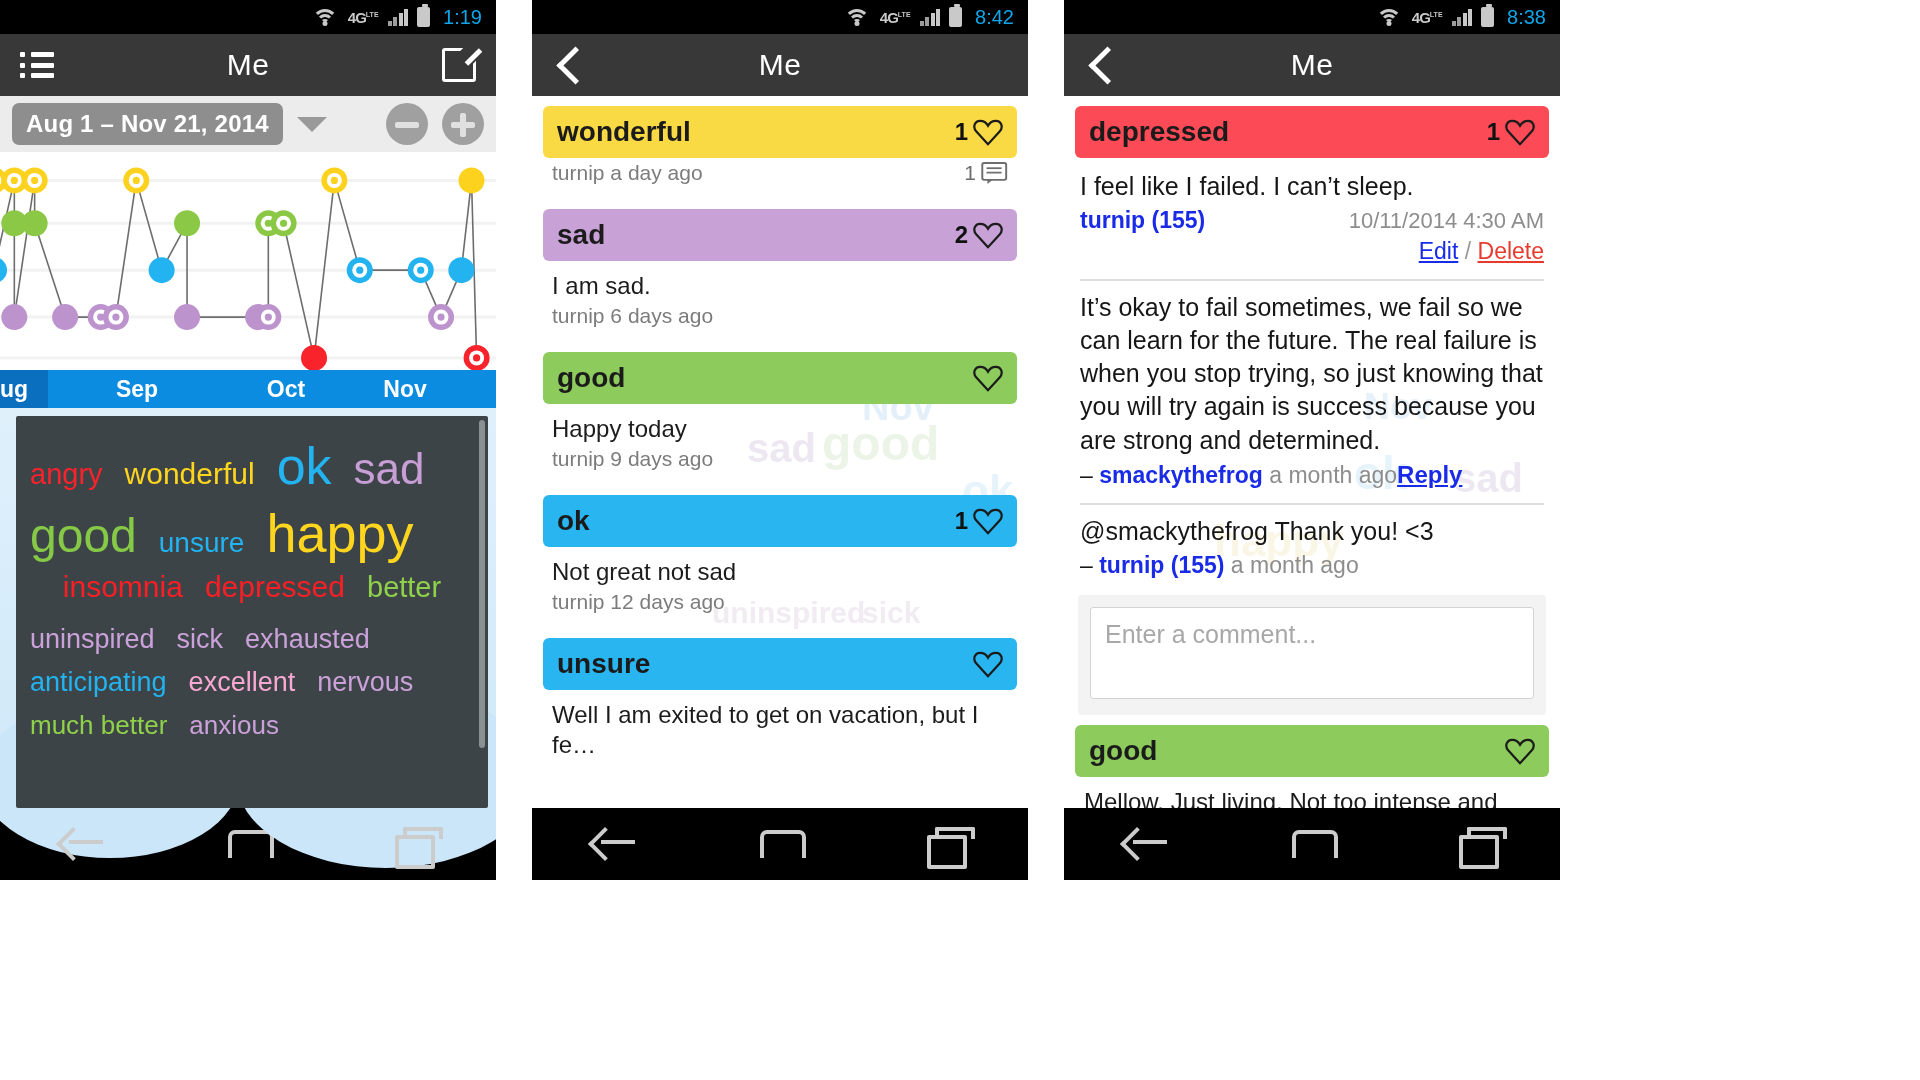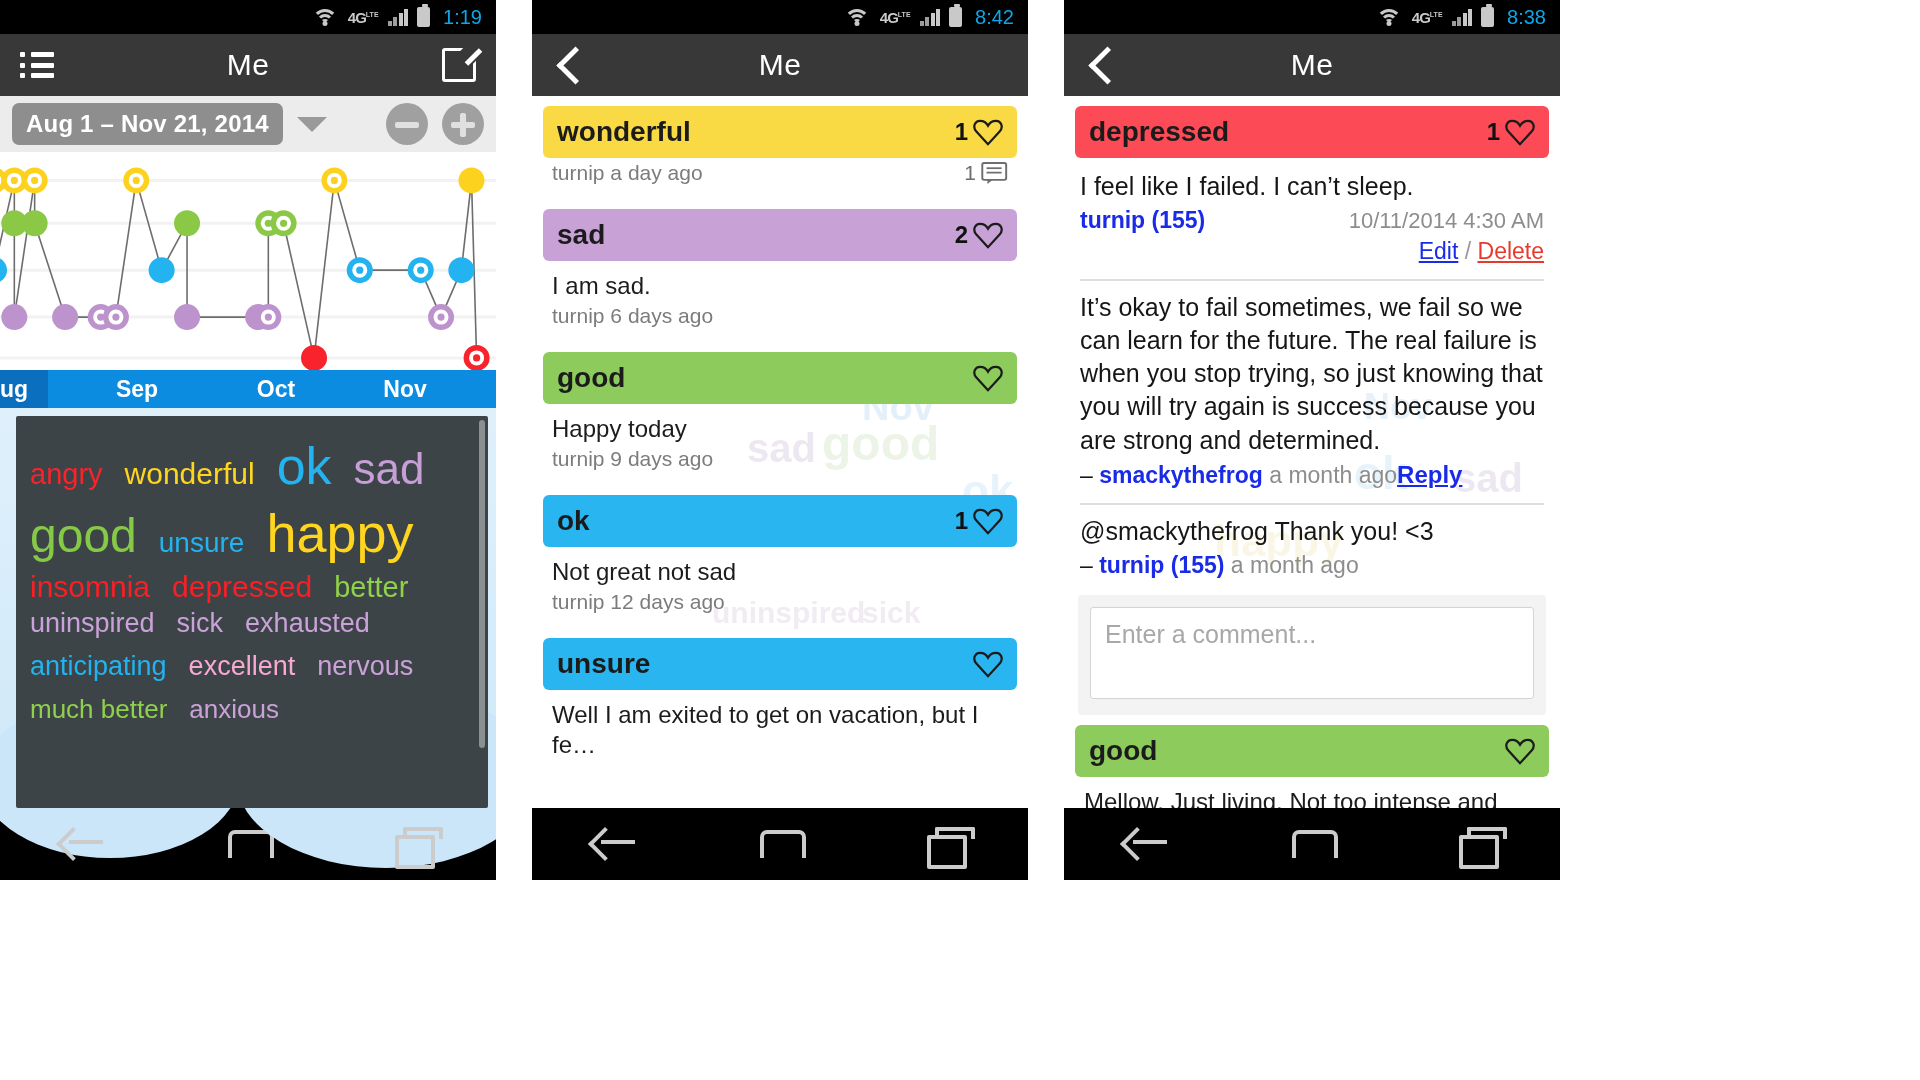--- a/index.html
+++ b/index.html
@@ -282,40 +282,40 @@
           <circle cx="471.52" cy="28.400000000000002" r="13" fill="#fcd21e"></circle>
           <circle cx="476.59999999999997" cy="205.88" r="13" fill="#f8232b"></circle>
           <circle cx="476.59999999999997" cy="205.88" r="7.5" fill="#fff"></circle>
           <circle cx="476.59999999999997" cy="205.88" r="3.6" fill="#f8232b"></circle>
         </svg>
     </div>
 
     <div class="monthbar" id="monthbar">
         <div class="mlbl" style="left: 14px;">ug</div>
         <div class="mlbl" style="left: 137px;">Sep</div>
-        <div class="mlbl" style="left: 276px;">Oct</div>
+        <div class="mlbl" style="left: 286px;">Oct</div>
         <div class="mlbl" style="left: 405px;">Nov</div>
       </div>
 
     <div class="cloudwrap">
       <div class="cloudbg"></div>
       <div class="tagpanel" id="tagcloud">
         <div class="scrollbar"></div>
       <div class="tagrow" style="margin-bottom: 6px;">
             <span class="tag" style="color: rgb(248, 35, 43); font-size: 29px;">angry</span>
             <span class="tag" style="color: rgb(255, 213, 30); font-size: 30px;">wonderful</span>
             <span class="tag" style="color: rgb(34, 179, 240); font-size: 52px;">ok</span>
             <span class="tag" style="color: rgb(199, 159, 214); font-size: 44px;">sad</span>
           </div>
           <div class="tagrow" style="margin-bottom: 6px;">
             <span class="tag" style="color: rgb(134, 201, 70); font-size: 48px;">good</span>
             <span class="tag" style="color: rgb(34, 179, 240); font-size: 28px;">unsure</span>
             <span class="tag" style="color: rgb(255, 213, 30); font-size: 54px;">happy</span>
           </div>
-          <div class="tagrow" style="margin-bottom: 4px;">
+          <div class="tagrow" style="margin-bottom: 20px; justify-content: center;">
             <span class="tag" style="color: rgb(250, 31, 37); font-size: 30px;">insomnia</span>
             <span class="tag" style="color: rgb(250, 31, 37); font-size: 30px;">depressed</span>
             <span class="tag" style="color: rgb(143, 209, 74); font-size: 29px;">better</span>
           </div>
           <div class="tagrow" style="margin-bottom: 12px;">
             <span class="tag" style="color: rgb(203, 161, 218); font-size: 27px;">uninspired</span>
             <span class="tag" style="color: rgb(203, 161, 218); font-size: 27px;">sick</span>
             <span class="tag" style="color: rgb(203, 161, 218); font-size: 27px;">exhausted</span>
           </div>
           <div class="tagrow" style="margin-bottom: 12px;">

